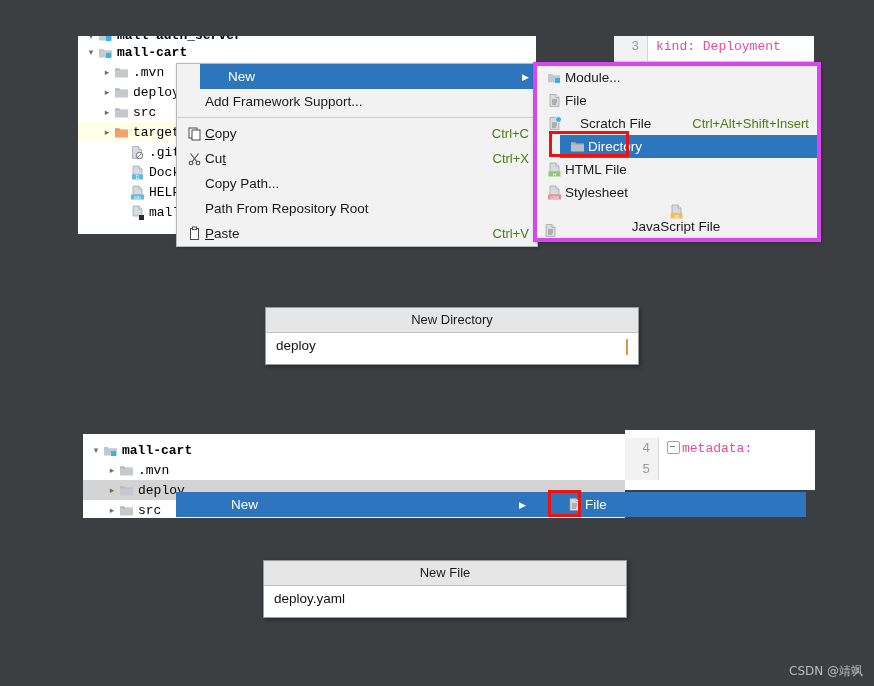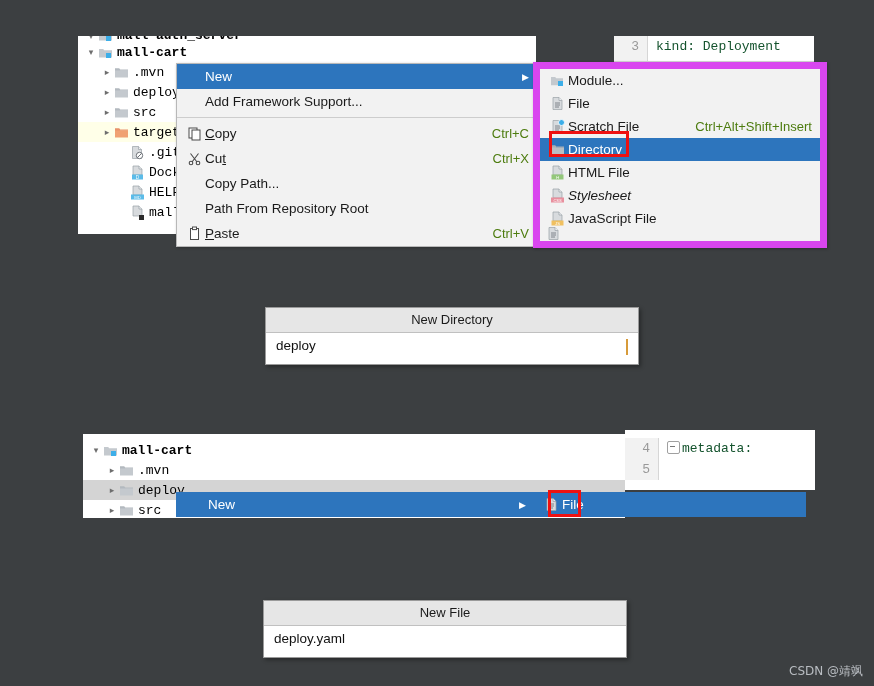--- a/index.html
+++ b/index.html
@@ -60,35 +60,35 @@
     color: #1a1a1a;
   }
   .ctxitem {
     display: flex;
     align-items: center;
     height: 25px;
     padding: 0 8px 0 6px;
     white-space: nowrap;
     position: relative;
   }
-  .ctxitem.hl { background: #2d75bd; color: #ffffff; }
+  .ctxitem.hl { background: #2d75bd; color: #ffffff; margin-left: 23px; }
   .ctxitem .ci-icon {
     width: 22px; flex: none;
     display:flex; align-items:center; justify-content:center;
   }
   .ctxitem .ci-label { flex: 1 1 auto; }
   .ctxitem .ci-accel { margin-left: 26px; color: #4d7c0f; font-size: 13px; }
   .ctxitem .ci-arrow { margin-left: 10px; font-size: 9px; }
   .ctxsep { height: 1px; background: #cdcdcd; margin: 3px 0; }
   u.mn { text-decoration: underline; }
 
   
   .submenu {
     background: #f2f2f2;
-    border: 7px solid #d946ef;
+    border: 4px solid #d946ef;
     box-shadow: 1px 1px 3px rgba(0,0,0,0.25);
     font-size: 13.5px;
     color: #1a1a1a;
     overflow: hidden;
   }
 
   
   .dialog {
     background: #ffffff;
     border: 1px solid #9a9a9a;
@@ -130,21 +130,21 @@
     background: #f2f2f2;
     color: #999999;
     width: 34px;
     text-align: right;
     padding-right: 8px;
     border-right: 1px solid #d6d6d6;
     box-sizing: border-box;
   }
   .code-row { display: flex; height: 21px; line-height: 21px; white-space: pre; }
   .code-text { padding-left: 8px; }
-  .kw { color: #14532d; }
+  .kw { color: #ec4899; }
   .fold {
     display:inline-block; width:11px; height:11px;
     border:1px solid #a0a0a0; border-radius:2px;
     position:relative; top:2px; margin-right:2px; background:#fff;
   }
   .fold:after{
     content:""; position:absolute; left:2px; top:4px;
     width:5px; height:1px; background:#777;
   }
 
@@ -358,21 +358,21 @@
             <span class="ic">
               <svg width="15" height="15" viewBox="0 0 15 15">
                 <path d="M3 1.5h6l3 3v9H3z" fill="#d8dbde" stroke="#9aa0a6" stroke-width=".7"></path>
                 <path d="M9 1.5v3h3" fill="#eef0f2" stroke="#9aa0a6" stroke-width=".7"></path>
                 <path d="M5 7h5M5 9h5M5 11h4" stroke="#6b7076" stroke-width=".8"></path>
               </svg>
             </span>
           </span>
           <span class="ci-label">File</span>
         </div>
-        <div class="ctxitem" style="height: 23px;">
+        <div class="ctxitem" style="height: 23px; text-align: center;">
           <span class="ci-icon">
             <span class="ic">
               <svg width="15" height="15" viewBox="0 0 15 15">
                 <path d="M3 1.5h6l3 3v9H3z" fill="#d8dbde" stroke="#9aa0a6" stroke-width=".7"></path>
                 <path d="M5 7h5M5 9h5M5 11h4" stroke="#6b7076" stroke-width=".8"></path>
                 <circle cx="11.5" cy="3.5" r="3" fill="#3caee8" stroke="#fff" stroke-width=".8"></circle>
               </svg>
             </span>
           </span>
           <span class="ci-label">Scratch File</span>
@@ -395,34 +395,34 @@
               <svg width="15" height="15" viewBox="0 0 15 15">
                 <path d="M3 1h6l3 3v6H3z" fill="#d8dbde" stroke="#9aa0a6" stroke-width=".7"></path>
                 <path d="M9 1v3h3" fill="#eef0f2" stroke="#9aa0a6" stroke-width=".7"></path>
                 <rect x="1.5" y="9.5" width="12" height="5" fill="#93c77a"></rect>
                 <text x="7.5" y="13.6" font-size="4.4" fill="#fff" text-anchor="middle" font-family="sans-serif">H</text>
               </svg>
             </span>
           </span>
           <span class="ci-label">HTML File</span>
         </div>
-        <div class="ctxitem" style="height: 23px; font-style: italic;">
+        <div class="ctxitem" style="height: 23px;">
           <span class="ci-icon">
             <span class="ic">
               <svg width="15" height="15" viewBox="0 0 15 15">
                 <path d="M3 1h6l3 3v6H3z" fill="#d8dbde" stroke="#9aa0a6" stroke-width=".7"></path>
                 <path d="M9 1v3h3" fill="#eef0f2" stroke="#9aa0a6" stroke-width=".7"></path>
                 <rect x="1" y="9.5" width="13" height="5" fill="#e8909e"></rect>
                 <text x="7.5" y="13.6" font-size="4" fill="#fff" text-anchor="middle" font-family="sans-serif">CSS</text>
               </svg>
             </span>
           </span>
           <span class="ci-label">Stylesheet</span>
         </div>
-        <div class="ctxitem" style="height: 23px;">
+        <div class="ctxitem" style="height: 23px; flex-direction: column;">
           <span class="ci-icon">
             <span class="ic">
               <svg width="15" height="15" viewBox="0 0 15 15">
                 <path d="M3 1h6l3 3v6H3z" fill="#d8dbde" stroke="#9aa0a6" stroke-width=".7"></path>
                 <path d="M9 1v3h3" fill="#eef0f2" stroke="#9aa0a6" stroke-width=".7"></path>
                 <rect x="1.5" y="9.5" width="12" height="5" fill="#f0c060"></rect>
                 <text x="7.5" y="13.6" font-size="4.2" fill="#fff" text-anchor="middle" font-family="sans-serif">JS</text>
               </svg>
             </span>
           </span>
@@ -525,21 +525,21 @@
               </svg>
             </span>
           </span>
           <span class="ci-label">File</span>
         </div>
       </div>
   </div>
 
   <div class="abs redbox" style="left:548px; top:490px; width:33px; height:27px;"></div>
 
-  <div class="abs" style="left:263px; top:600px; width:362px; height:56px;">
+  <div class="abs" style="left:263px; top:560px; width:362px; height:56px;">
     <div class="dialog" style="width:100%; height:100%;">
       <div class="dlg-title">New File</div>
       <div class="dlg-input">deploy.yaml</div>
     </div>
   </div>
 
   <div class="abs watermark" style="left:789px; top:663px;">CSDN @靖飒</div>
 
 </div>
 

